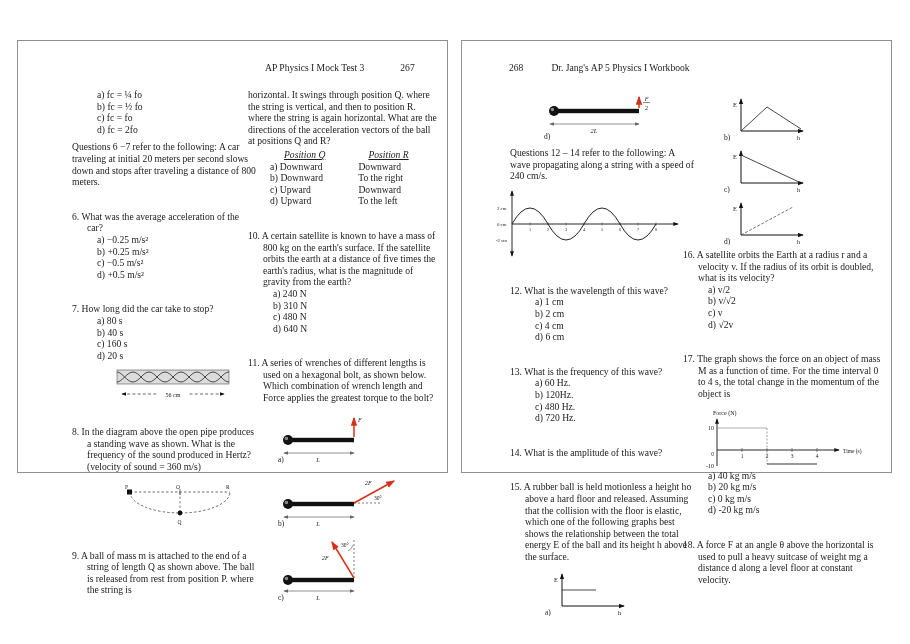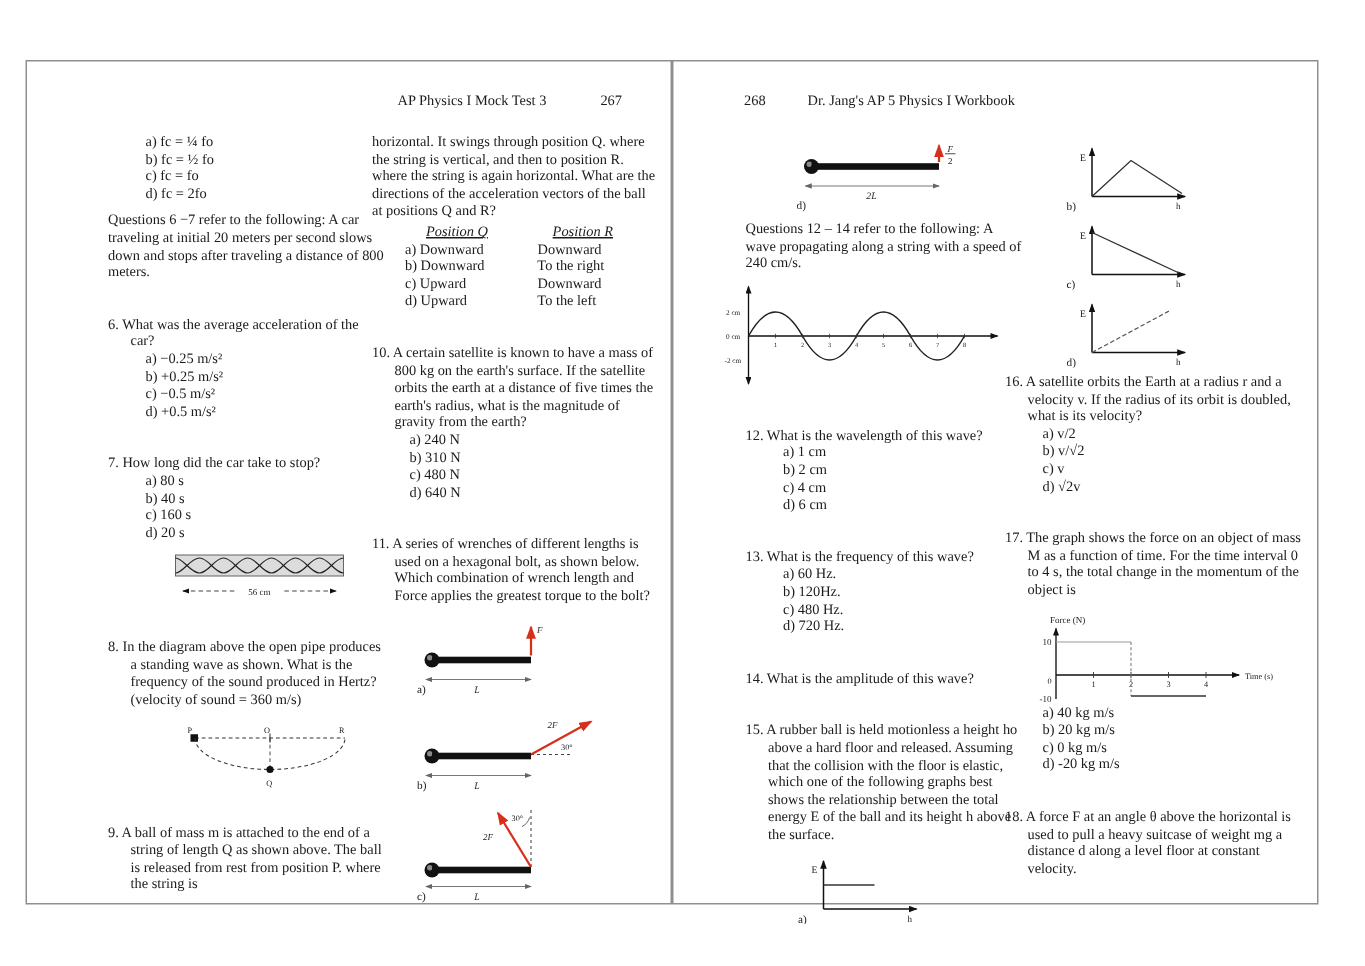--- a/index.html
+++ b/index.html
@@ -1,21 +1,21 @@
 <!DOCTYPE html>
 <html><head>
 <meta charset="utf-8">
 <style>
   *{box-sizing:border-box}
   html,body{margin:0;padding:0}
   body{width:910px;height:644px;position:relative;background:#ffffff;
        font-family:"Liberation Serif","DejaVu Serif",serif;color:#1b1b1b;overflow:hidden}
-  .page{position:absolute;top:40px;width:431px;height:563px;border:1px solid #8f8f8f;background:#fff}
+  .page{position:absolute;top:40px;width:431px;height:433px;border:1px solid #8f8f8f;background:#fff}
   #page-l{left:17px}
-  #page-r{left:448px}
+  #page-r{left:461px}
   .hdr{position:absolute;top:21px;font-size:9.6px;display:flex;white-space:nowrap}
   #page-l .hdr{left:247px;gap:36px}
   #page-r .hdr{left:47px;gap:28px}
   .col{position:absolute;top:48px;font-size:9.6px;line-height:1.21}
   .c1l{left:54px;width:184px}
   .c2l{left:230px;width:190px}
   .c1r{left:48px;width:186px}
   .c2r{left:221px;width:198px}
   .para{margin-top:6px}
   .q{margin-top:23px;padding-left:15px;text-indent:-15px}

